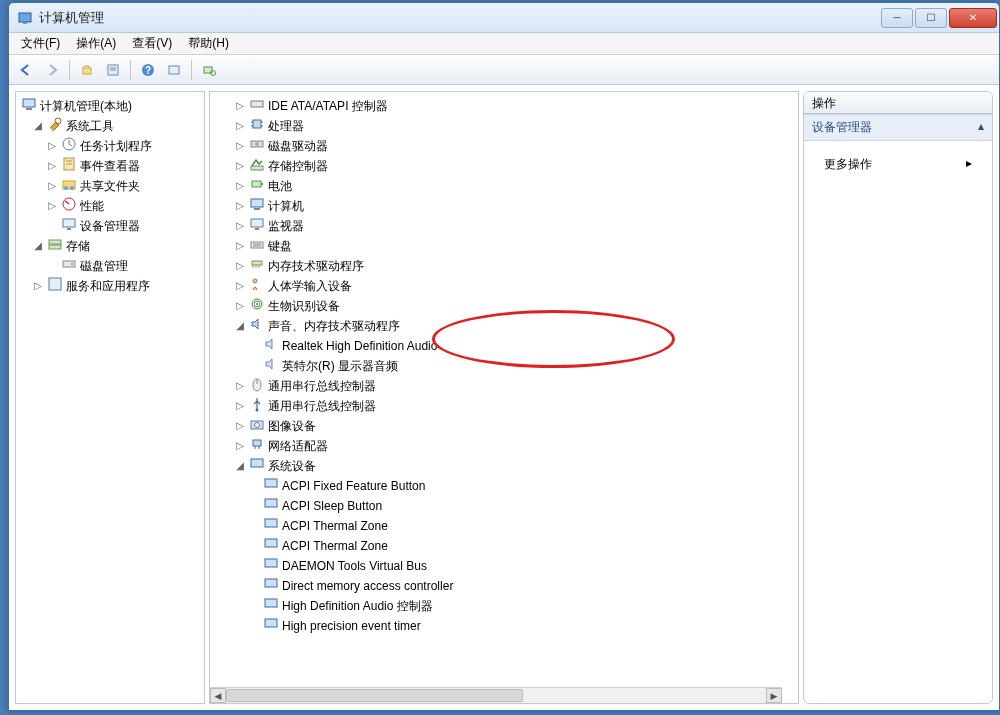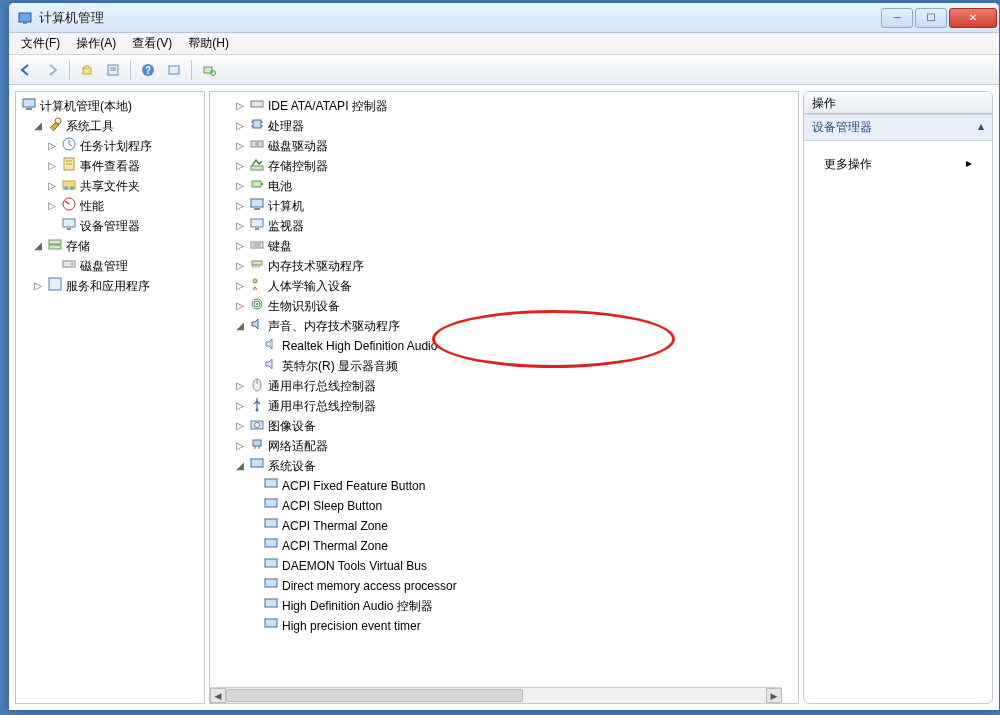--- a/index.html
+++ b/index.html
@@ -522,21 +522,21 @@
               </span>
               <span>DAEMON Tools Virtual Bus</span>
             </div>
           <div class="tree-item indent2">
               <span class="exp blank">·</span>
               <span class="tic">
                 <svg width="16" height="16">
                   <rect x="2" y="3" width="12" height="8" fill="#cde2f8" stroke="#3a6ea5"></rect>
                 </svg>
               </span>
-              <span>Direct memory access processor</span>
+              <span>Direct memory access controller</span>
             </div>
           <div class="tree-item indent2">
               <span class="exp blank">·</span>
               <span class="tic">
                 <svg width="16" height="16">
                   <rect x="2" y="3" width="12" height="8" fill="#cde2f8" stroke="#3a6ea5"></rect>
                 </svg>
               </span>
               <span>High Definition Audio 控制器</span>
             </div>

